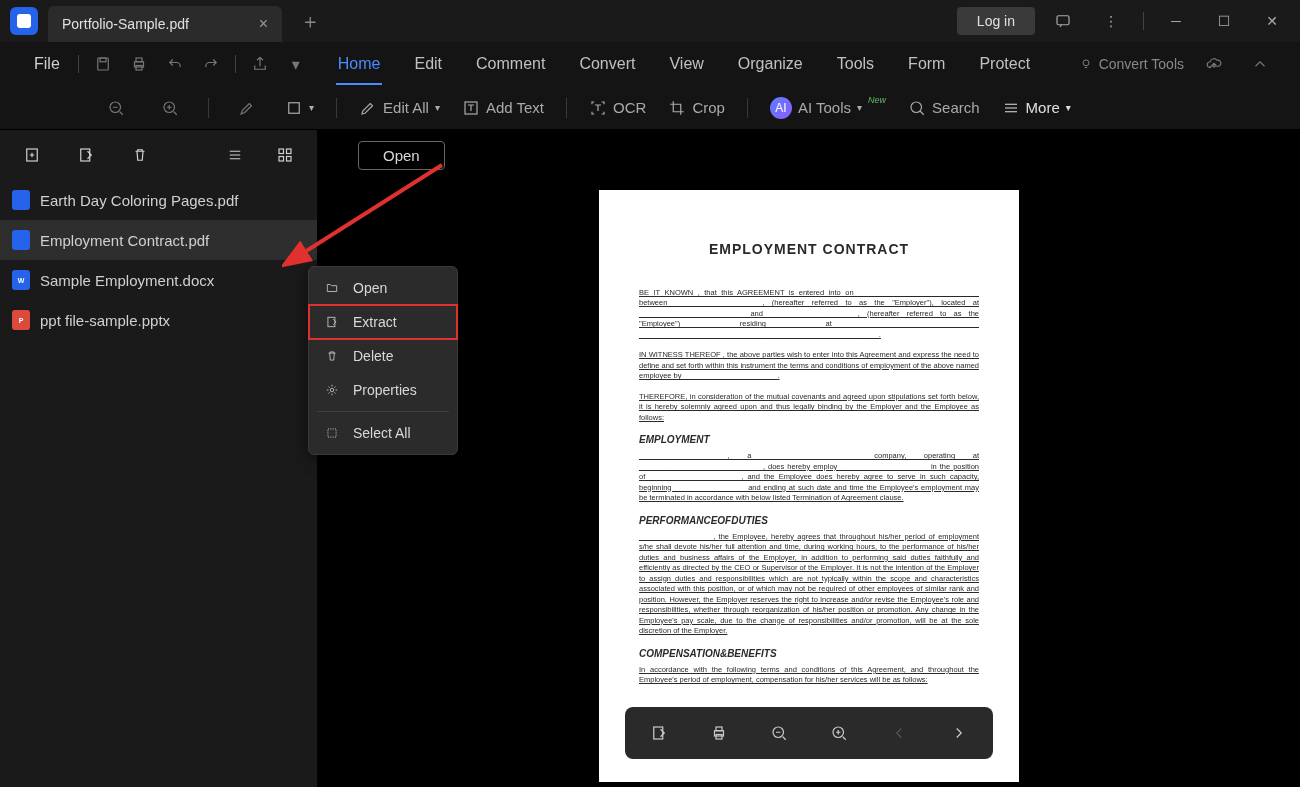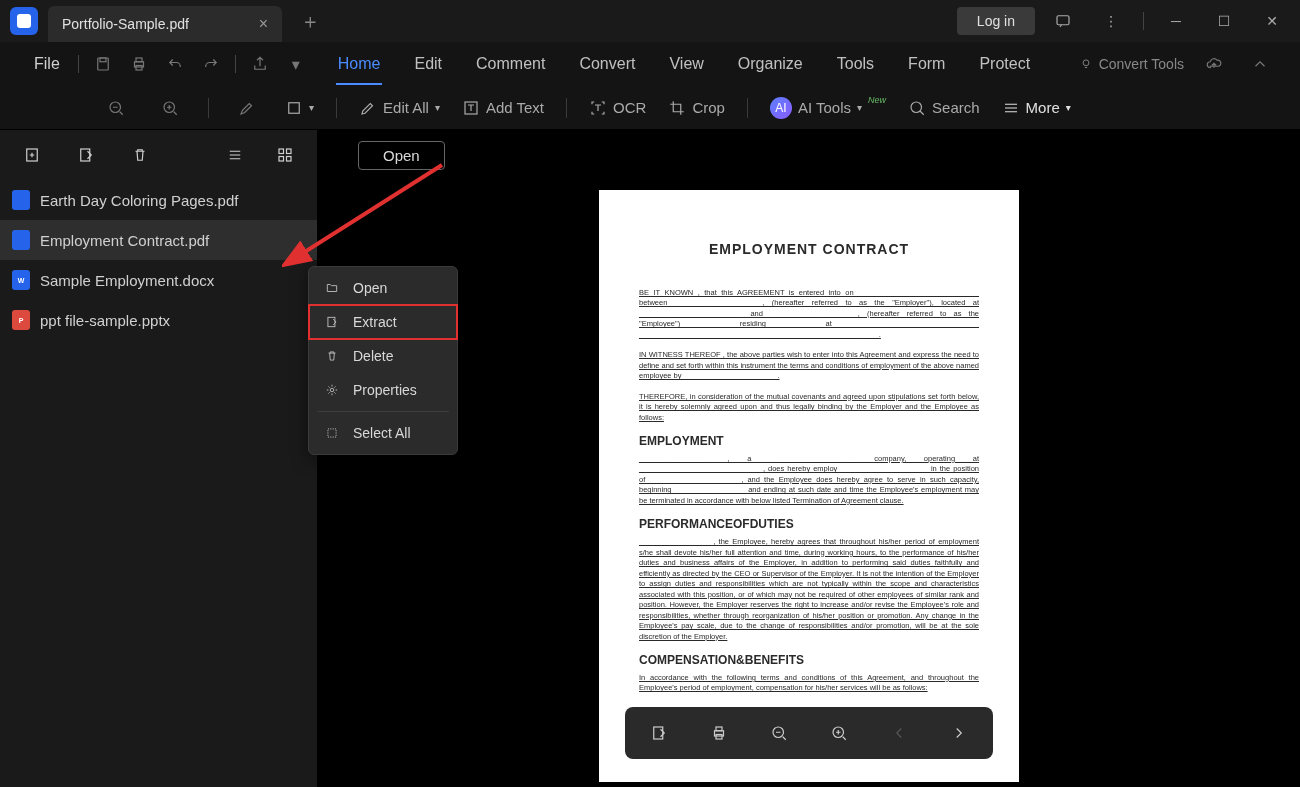--- a/index.html
+++ b/index.html
@@ -48,21 +48,21 @@
 .fi-doc { background: #2563eb; }
 .fi-ppt { background: #dc4a3e; }
 
 .viewer { flex: 1; background: #000; position: relative; display: flex; flex-direction: column; }
 .viewer-top { height: 50px; display: flex; align-items: center; padding: 0 40px; }
 .open-btn { border: 1px solid #666; padding: 5px 24px; border-radius: 4px; font-size: 15px; color: #d8d8d8; cursor: pointer; }
 .doc-area { flex: 1; display: flex; justify-content: center; align-items: flex-start; padding-top: 10px; overflow: hidden; }
 .page { width: 420px; height: 592px; background: white; color: #2a2a2a; padding: 50px 40px 30px; font-size: 8px; line-height: 1.4; overflow: hidden; }
 .page h1 { text-align: center; font-size: 14px; letter-spacing: 1px; margin-bottom: 28px; font-weight: bold; }
 .page .body-text { text-align: justify; margin-bottom: 10px; font-size: 7.5px; text-decoration: underline; }
-.page .section-h { font-weight: bold; font-size: 12px; margin: 8px 0 4px; }
+.page .section-h { font-weight: bold; font-size: 10px; font-style: italic; margin: 8px 0 4px; }
 
 
 .ctx-menu { position: absolute; left: 308px; top: 266px; width: 150px; background: #2b2b2b; border: 1px solid #3a3a3a; border-radius: 6px; padding: 4px 0; z-index: 100; box-shadow: 0 4px 16px rgba(0,0,0,0.5); }
 .ctx-item { display: flex; align-items: center; gap: 12px; padding: 8px 14px; font-size: 14px; color: #d8d8d8; cursor: pointer; }
 .ctx-item.highlighted { outline: 2.5px solid #e03030; outline-offset: -1px; }
 .ctx-sep { height: 1px; background: #3d3d3d; margin: 4px 8px; }
 .ctx-icon { width: 18px; height: 18px; display: flex; align-items: center; justify-content: center; color: #bbb; }
 
 
 .float-bar { position: absolute; bottom: 28px; left: 50%; transform: translateX(-50%); background: #2a2a2a; border-radius: 8px; padding: 10px 18px; display: flex; gap: 28px; align-items: center; }

